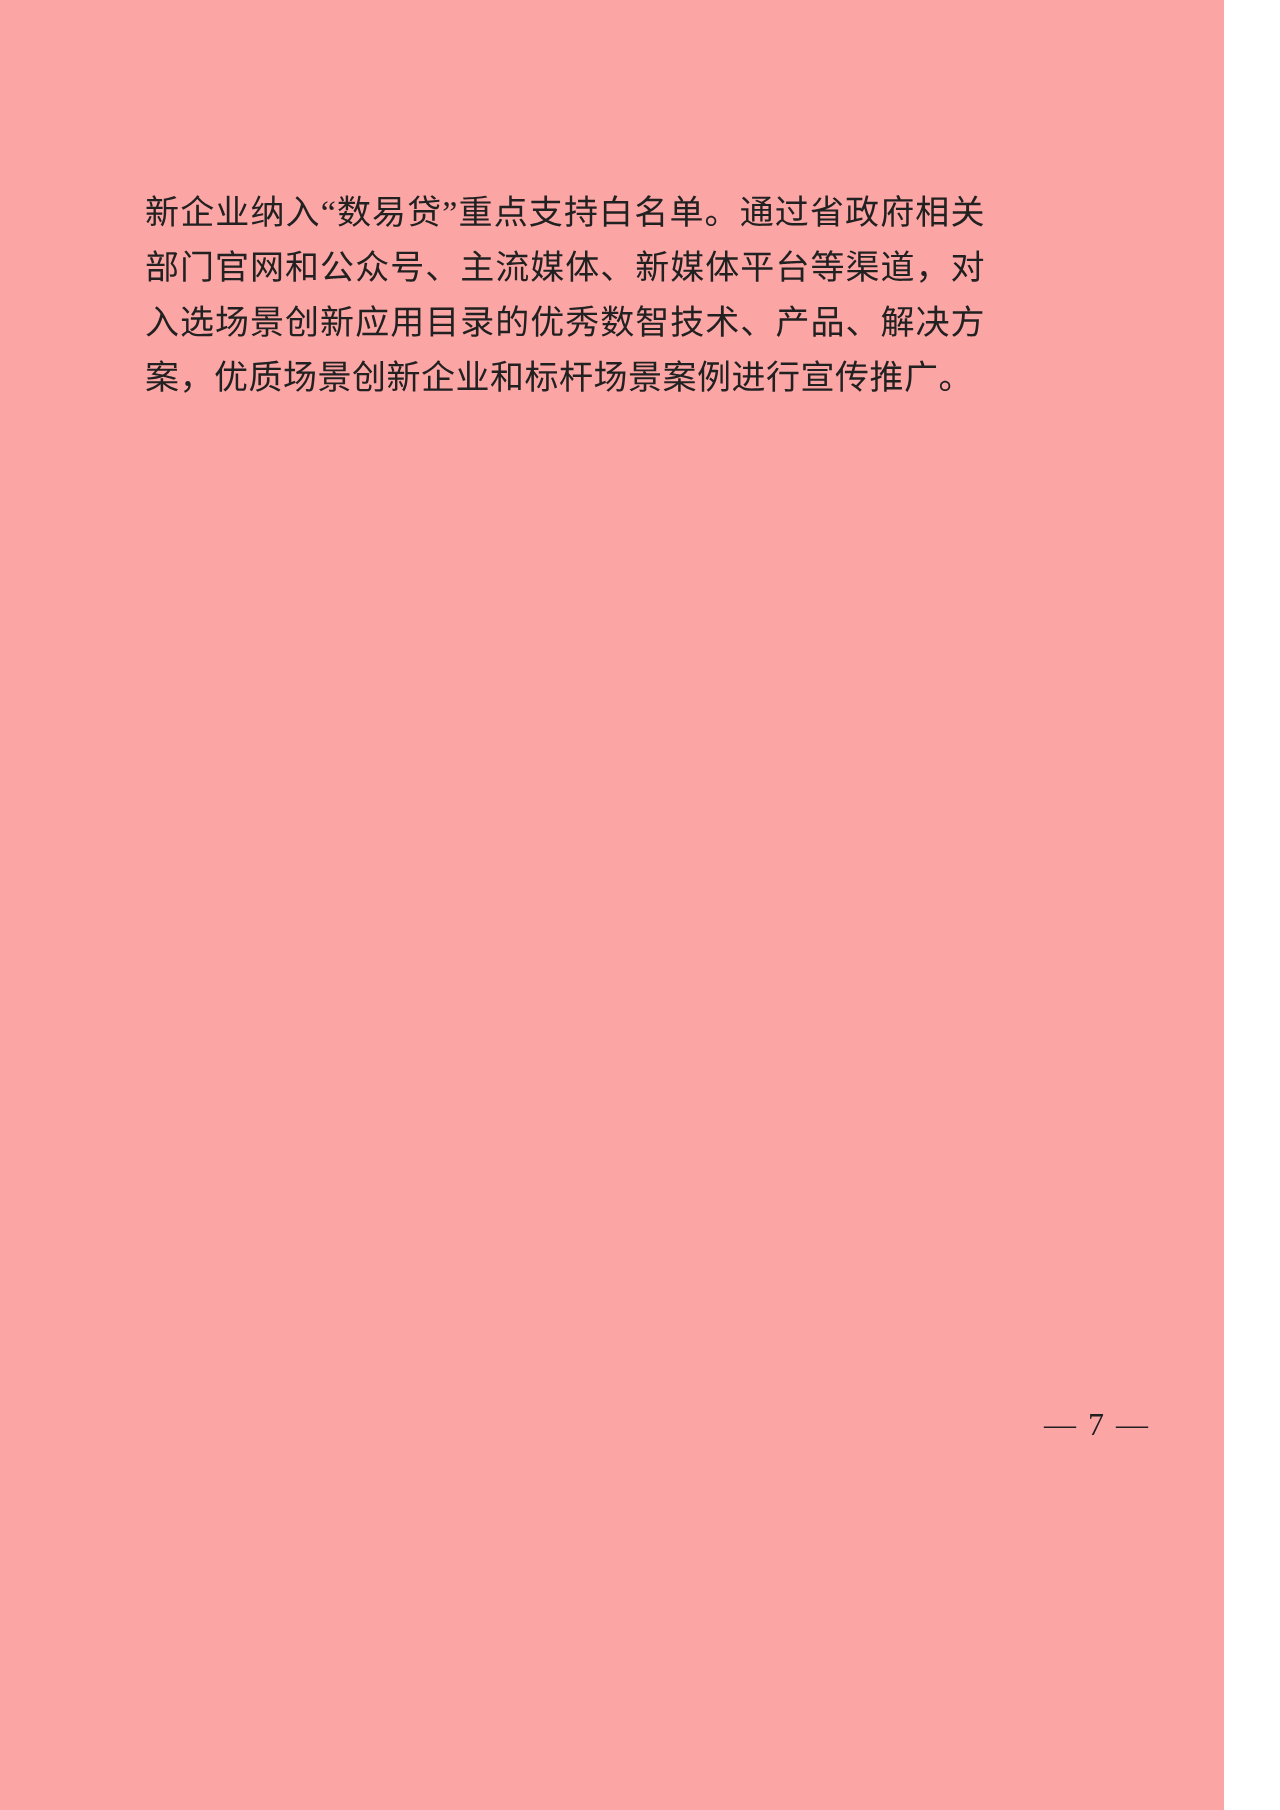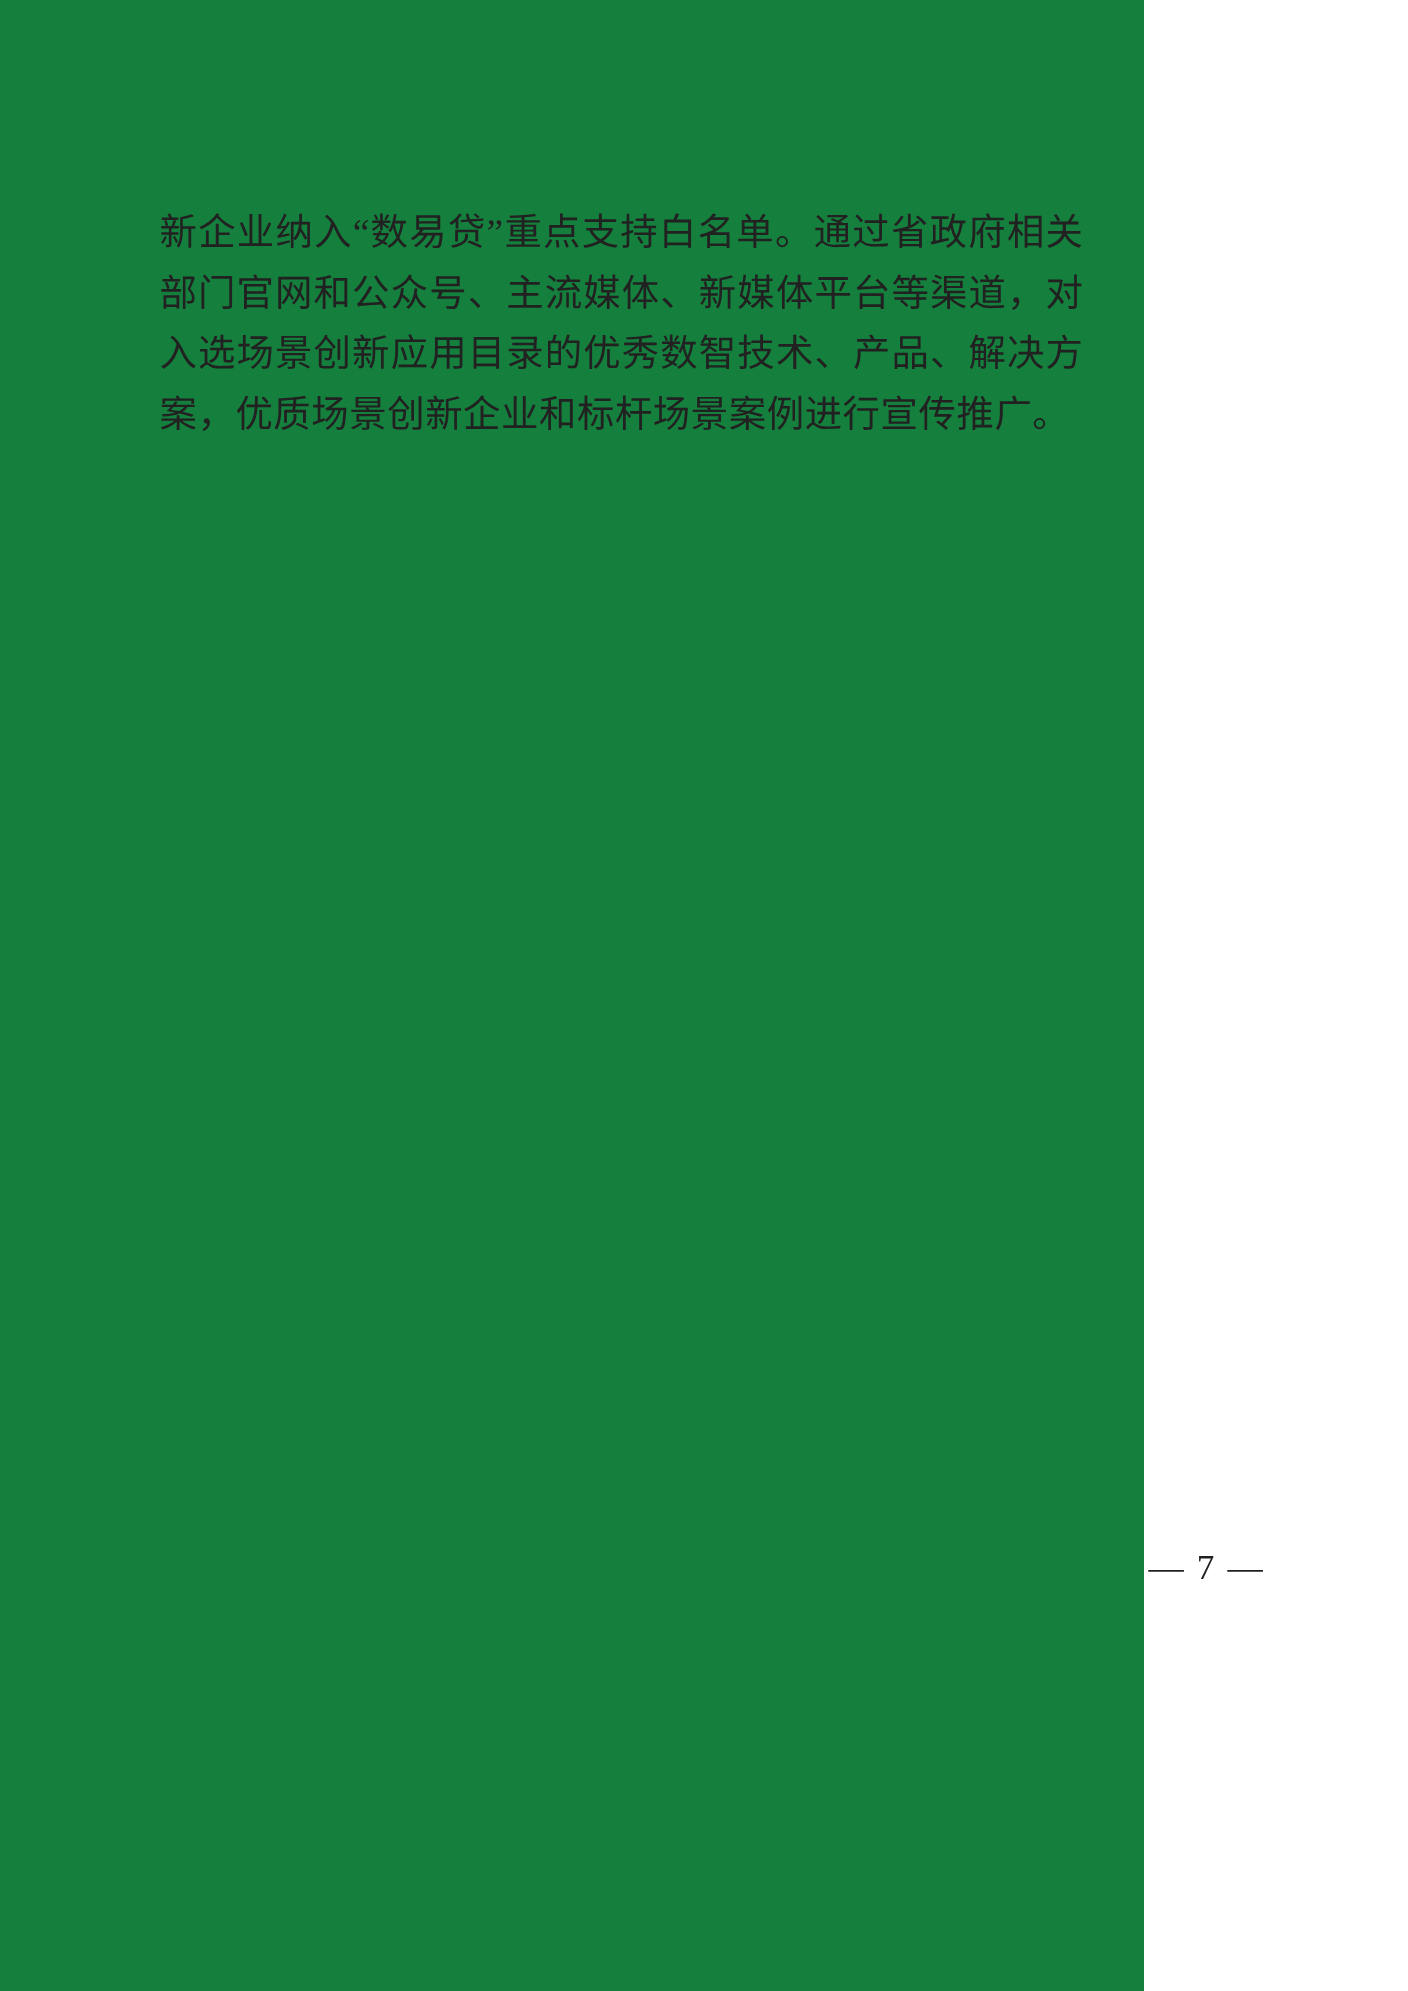--- a/index.html
+++ b/index.html
@@ -13,23 +13,24 @@
     height: 1810px;
     position: relative;
     font-family: "Liberation Serif", "DejaVu Serif", serif;
     color: #1a1a1a;
     overflow: hidden;
   }
   .page {
     position: absolute;
     top: 0;
     left: 0;
-    width: 1040px;
+    width: 1180px;
     height: 1810px;
-    background: #15803d;
+    background: #fca5a5;
+    padding-left: 44px;
   }
   .content-body {
     position: absolute;
     left: 145px;
     top: 185px;
     width: 840px;
   }
   .para {
     font-size: 34px;
     line-height: 55px;

